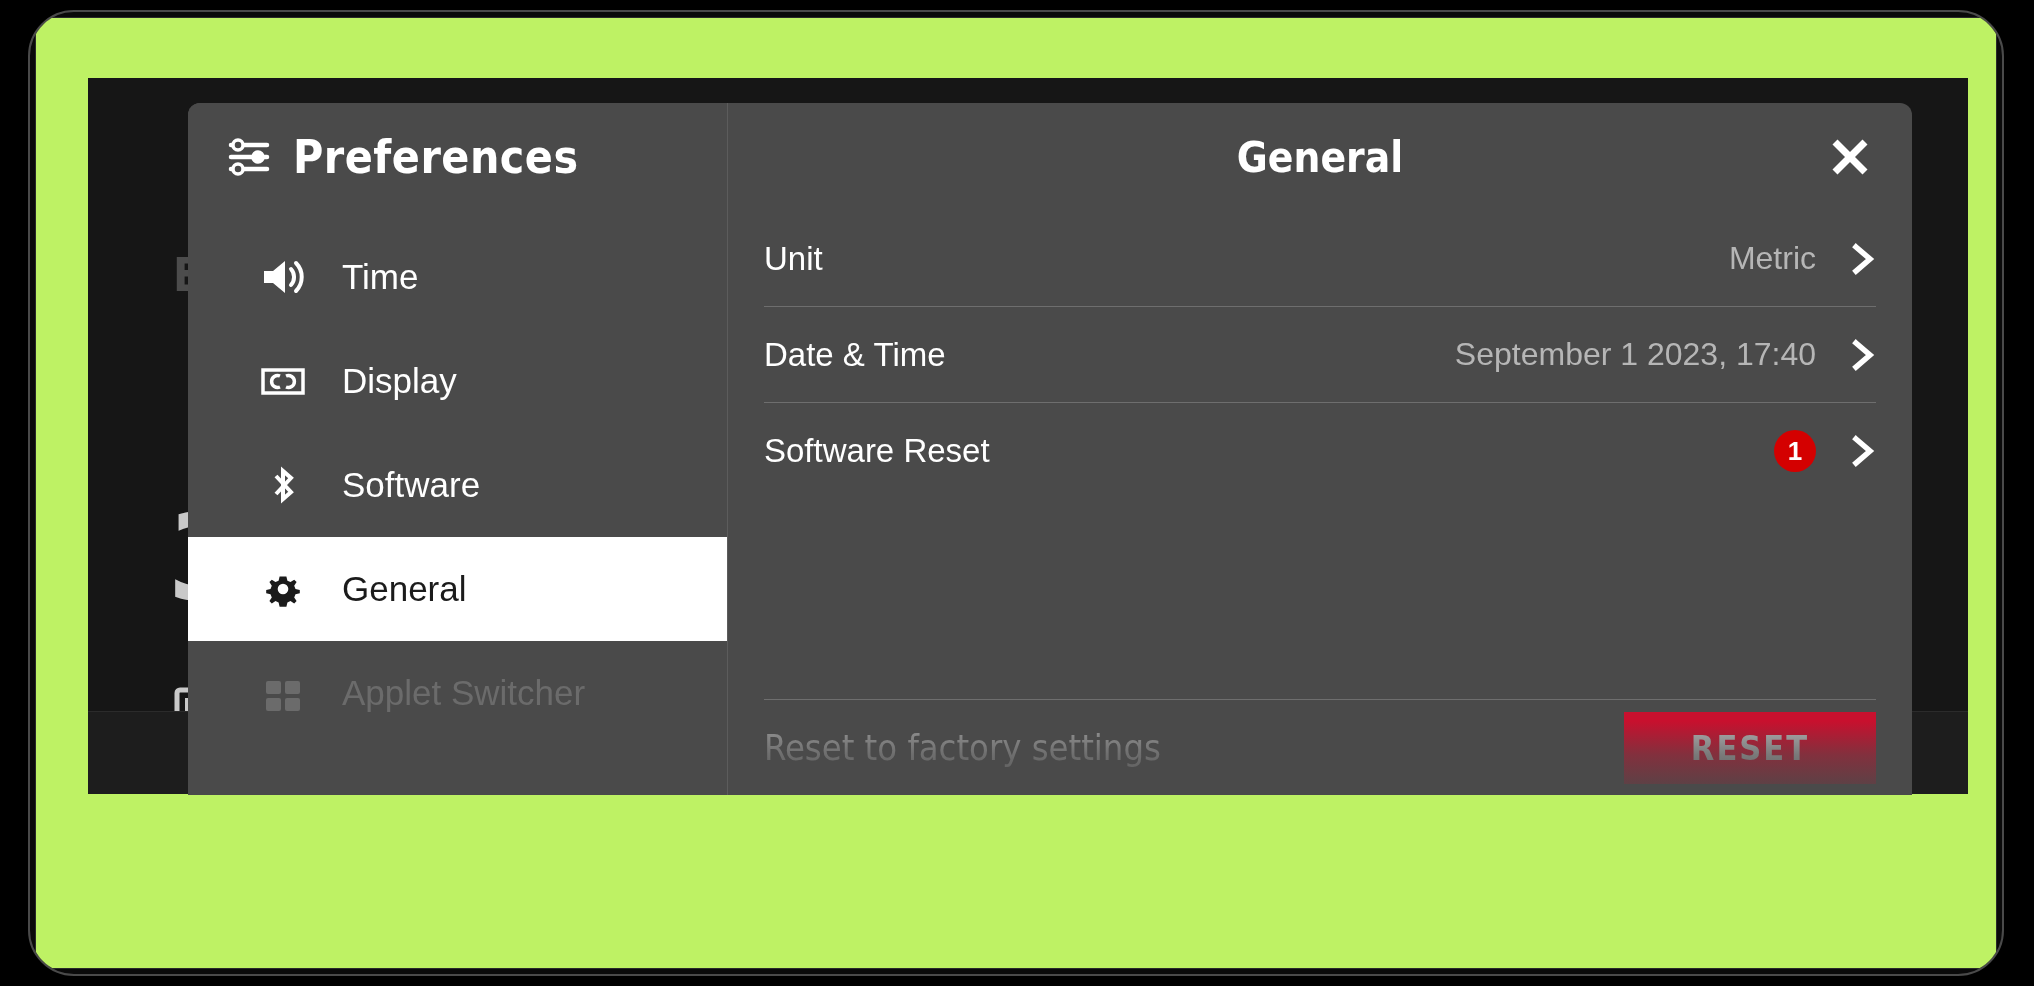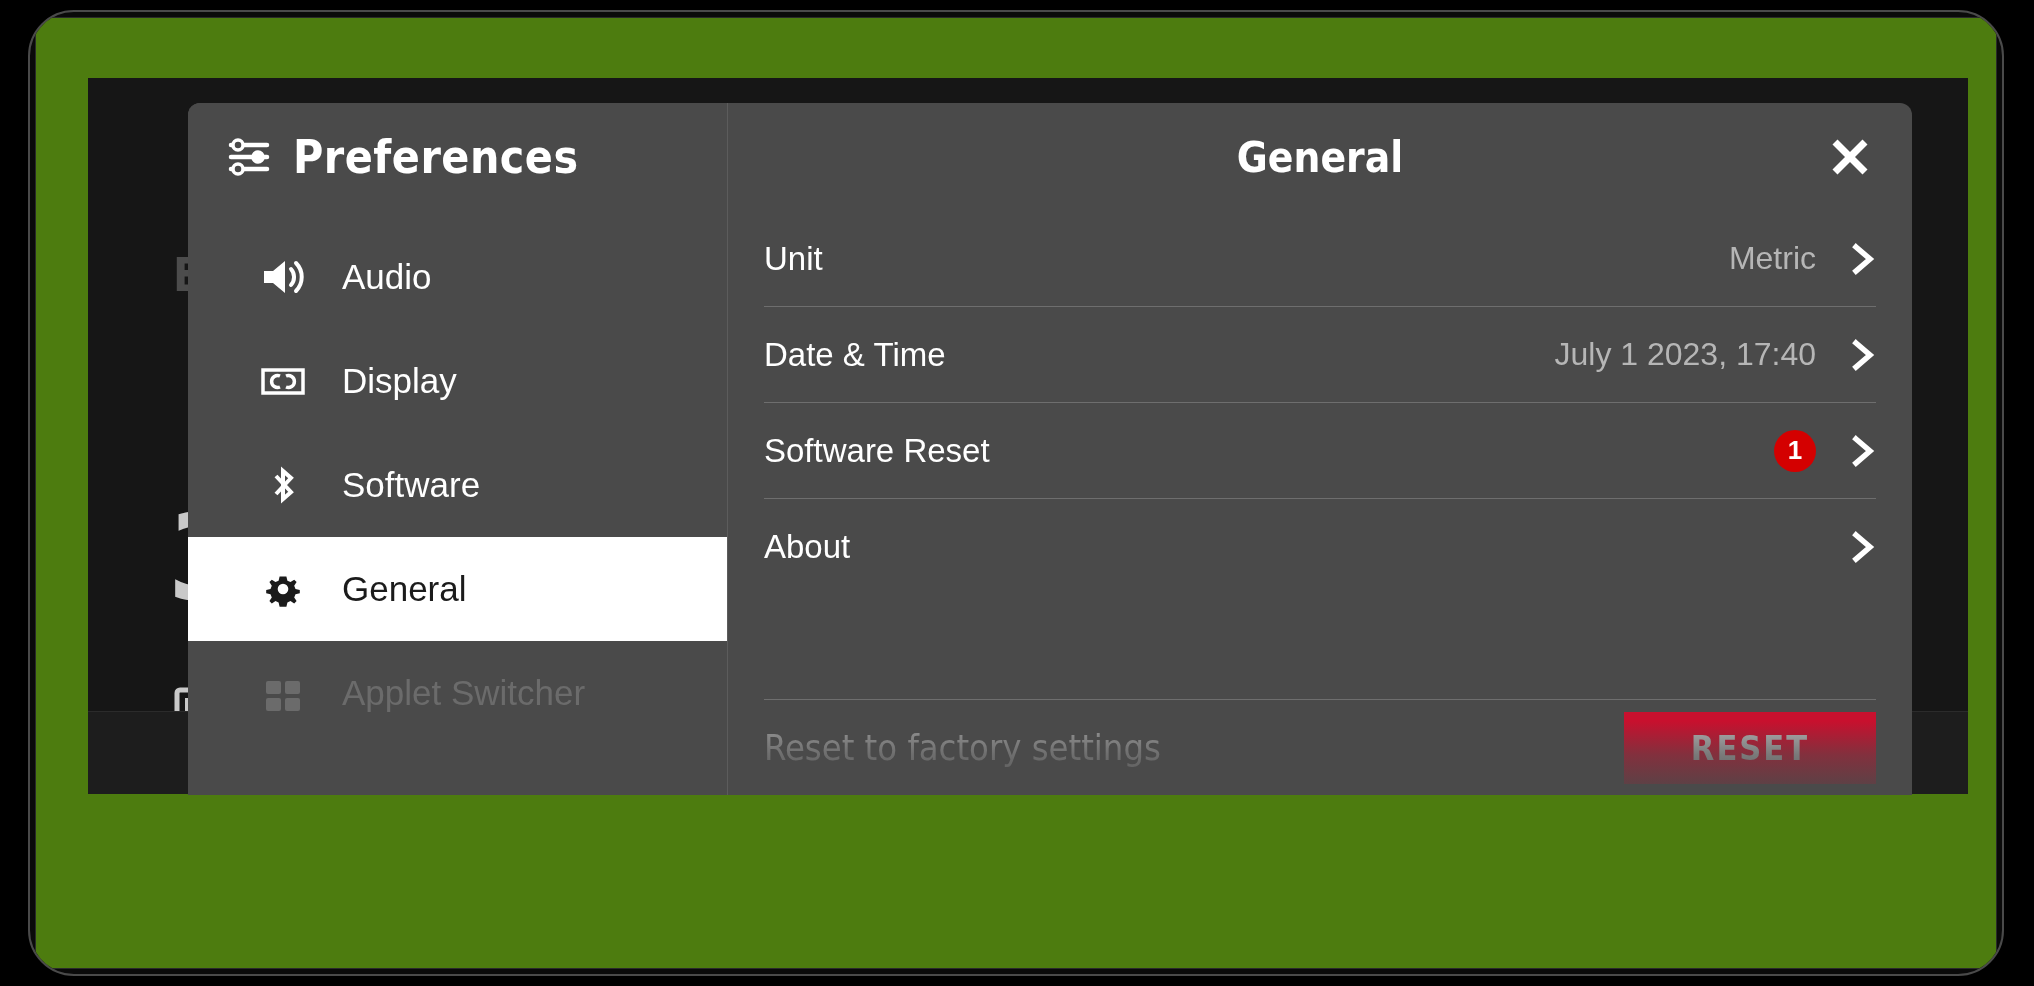--- a/index.html
+++ b/index.html
@@ -29,21 +29,21 @@
     background: #0a0a0a;
     overflow: hidden;
   }
   #device-inner {
     position: absolute;
     left: 5px;
     top: 5px;
     right: 5px;
     bottom: 5px;
     border-radius: 8px;
-    background: #4d7c0f;
+    background: #bef264;
     border: 1px solid #2a2a2a;
     box-sizing: border-box;
     overflow: hidden;
   }
 
   
   #dashboard {
     position: absolute;
     left: 52px;
     top: 60px;
@@ -365,21 +365,21 @@
         <div id="sidebar-list">
 
           <div class="sidebar-item">
             <span class="side-icon">
               <svg viewBox="0 0 46 40" width="46" height="40">
                 <path d="M4 14 h9 L25 4 v32 L13 26 H4 Z" fill="#ffffff"></path>
                 <path d="M31 12 a12 12 0 0 1 0 16" fill="none" stroke="#ffffff" stroke-width="4" stroke-linecap="round"></path>
                 <path d="M36 6 a20 20 0 0 1 0 28" fill="none" stroke="#ffffff" stroke-width="4" stroke-linecap="round"></path>
               </svg>
             </span>
-            <span class="side-label">Audio</span>
+            <span class="side-label">Time</span>
           </div>
 
           <div class="sidebar-item">
             <span class="side-icon">
               <svg viewBox="0 0 46 40" width="46" height="40">
                 <rect x="3" y="9" width="40" height="23" fill="none" stroke="#ffffff" stroke-width="3.5"></rect>
                 <path d="M20 15 a6 6 0 1 0 0 11" fill="none" stroke="#ffffff" stroke-width="3.5"></path>
                 <path d="M26 15 a6 6 0 1 1 0 11" fill="none" stroke="#ffffff" stroke-width="3.5"></path>
               </svg>
             </span>
@@ -442,45 +442,37 @@
               <svg class="chev" viewBox="0 0 26 32">
                 <path d="M6 4 L20 16 L6 28" fill="none" stroke="#ffffff" stroke-width="5.5" stroke-linecap="square" stroke-linejoin="miter"></path>
               </svg>
             </span>
           </div>
 
 
           <div class="setting-row">
             <span class="setting-label">Date &amp; Time</span>
             <span class="setting-right">
-              <span class="setting-value">July 1 2023, 17:40</span>
+              <span class="setting-value">September 1 2023, 17:40</span>
               <svg class="chev" viewBox="0 0 26 32">
                 <path d="M6 4 L20 16 L6 28" fill="none" stroke="#ffffff" stroke-width="5.5" stroke-linecap="square" stroke-linejoin="miter"></path>
               </svg>
             </span>
           </div>
 
           <div class="setting-row">
             <span class="setting-label">Software Reset</span>
             <span class="setting-right">
               <span class="badge">1</span>
               <svg class="chev" viewBox="0 0 26 32">
                 <path d="M6 4 L20 16 L6 28" fill="none" stroke="#ffffff" stroke-width="5.5" stroke-linecap="square" stroke-linejoin="miter"></path>
               </svg>
             </span>
           </div>
 
-          <div class="setting-row">
-            <span class="setting-label">About</span>
-            <span class="setting-right">
-              <svg class="chev" viewBox="0 0 26 32">
-                <path d="M6 4 L20 16 L6 28" fill="none" stroke="#ffffff" stroke-width="5.5" stroke-linecap="square" stroke-linejoin="miter"></path>
-              </svg>
-            </span>
-          </div>
         </div>
 
         <div id="reset-row">
           <span id="reset-label">Reset to factory settings</span>
           <div id="reset-button">
             <span id="reset-button-label">RESET</span>
           </div>
         </div>
 
         <div id="panel-fade"></div>

